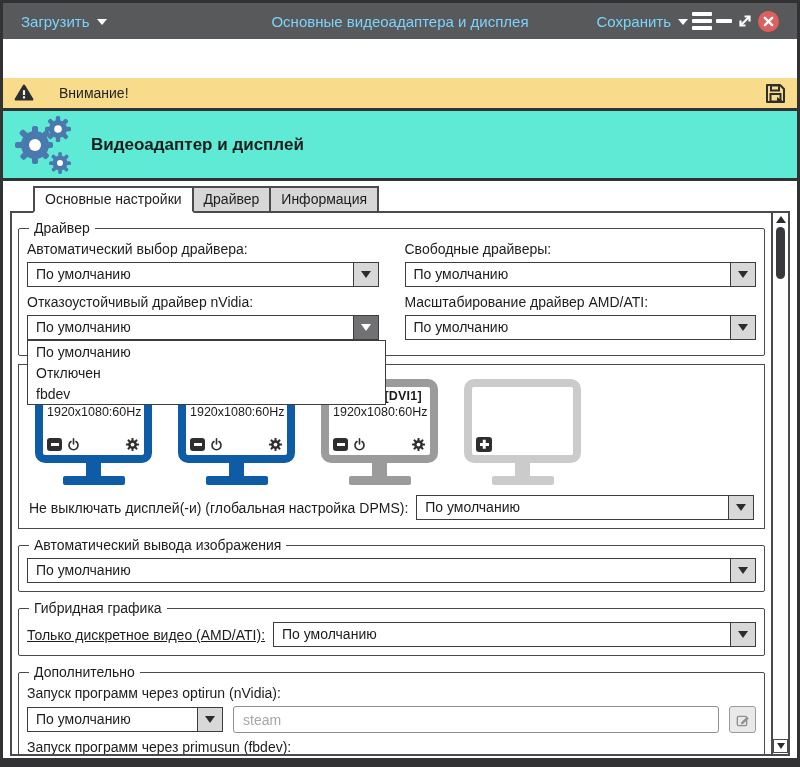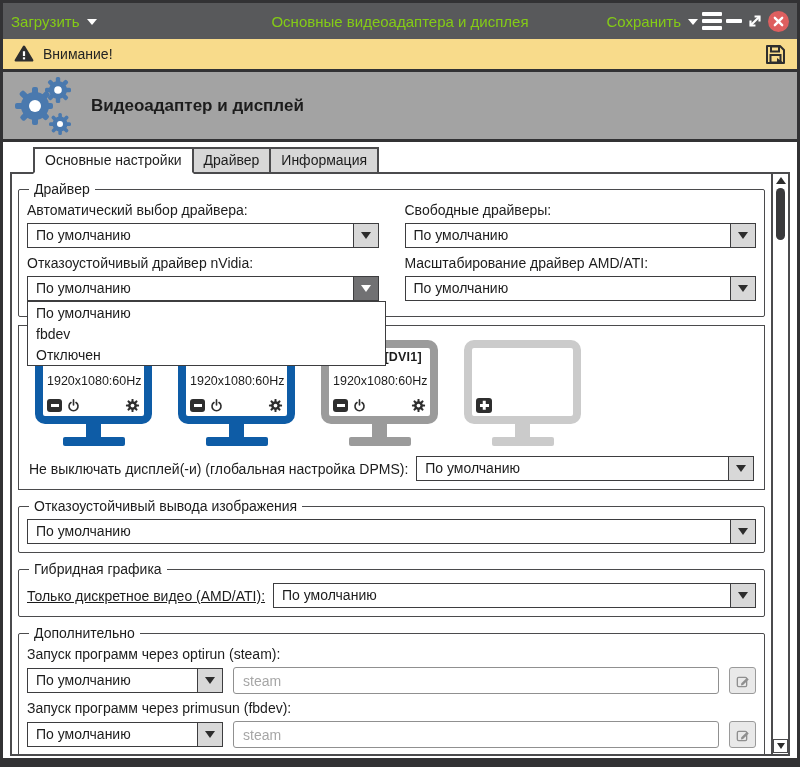--- a/index.html
+++ b/index.html
@@ -4,42 +4,42 @@
 <style>
   html,body{margin:0;padding:0;}
   body{width:800px;height:767px;overflow:hidden;background:#fff;
        font-family:"Liberation Sans",sans-serif;color:#1c1c1c;}
   .window{width:800px;height:767px;box-sizing:border-box;
           border:3px solid #323234;border-bottom-width:9px;
           display:flex;flex-direction:column;background:#fff;}
 
   
   .titlebar{height:36px;flex:none;background:#58595b;display:flex;align-items:center;
-            padding:0 8px;position:relative;color:#84cc16;}
+            padding:0 18px;position:relative;color:#7dd3fc;}
   .tb-menu{display:flex;align-items:center;gap:7px;font-size:15px;cursor:pointer;}
   .caret{width:0;height:0;border-left:5px solid transparent;border-right:5px solid transparent;
          border-top:6px solid #fff;margin-top:2px;}
   .tb-title{position:absolute;left:50%;transform:translateX(-50%);font-size:15px;white-space:nowrap;}
   .tb-right{margin-left:auto;display:flex;align-items:center;gap:4px;}
   .icon-btn{display:flex;align-items:center;justify-content:center;cursor:pointer;}
   .hamburger{display:flex;flex-direction:column;gap:3.5px;}
   .hamburger span{width:20px;height:3.5px;background:#fff;border-radius:1px;}
   .minbar{width:16px;height:3.5px;background:#fff;border-radius:1px;}
   .closebtn{width:21px;height:21px;border-radius:50%;background:#de5f5f;display:flex;
             align-items:center;justify-content:center;cursor:pointer;}
   .closebtn svg{display:block;}
 
   
   .warnbar{height:30px;flex:none;background:#f8db8b;border-bottom:3px solid #323234;
-           display:flex;align-items:center;gap:8px;padding:0 10px;}
+           display:flex;align-items:center;gap:24px;padding:0 10px;margin-top:39px;}
   .warn-text{font-size:14px;color:#242424;}
   .save-icon{margin-left:auto;display:flex;cursor:pointer;}
 
   
-  .appheader{height:67px;flex:none;background:#a3a3a3;border-bottom:3px solid #323234;
+  .appheader{height:67px;flex:none;background:#5eead4;border-bottom:3px solid #323234;
              display:flex;align-items:center;gap:12px;padding:0 10px;}
   .h-text{display:flex;flex-direction:column;gap:7px;}
   .h-title{font-size:17px;font-weight:bold;}
   .h-sub{font-size:14.5px;}
 
   
   .tabbar{display:flex;align-items:flex-end;padding:5px 0 0 30px;position:relative;z-index:2;
           margin-bottom:-2px;background:transparent;}
   .tab{font-size:14px;padding:3px 10px 4px;background:#d7d7d7;border:2px solid #4b4b4d;
        margin-right:-2px;cursor:pointer;position:relative;}
@@ -80,21 +80,21 @@
          border:1.5px solid #3d3d3f;z-index:30;box-sizing:border-box;}
   .popup-item{font-size:14px;padding:2.5px 8px;cursor:pointer;}
 
   
   .monbox{border:1.5px solid #4b4b4d;margin:0 0 8px 0;padding:14px 8px 8px;}
   .monrow{display:flex;gap:26px;padding-left:8px;margin-bottom:10px;}
   .monitor{display:flex;flex-direction:column;align-items:center;}
   .mscreen{width:117px;height:84px;box-sizing:border-box;border:8px solid var(--mc);
            border-radius:10px;background:#fff;display:flex;flex-direction:column;padding:2px 4px 3px;}
   .mname{font-size:12.5px;font-weight:bold;text-align:center;white-space:nowrap;letter-spacing:.2px;}
-  .mres{font-size:12.5px;text-align:left;margin-top:10px;white-space:nowrap;}
+  .mres{font-size:12.5px;text-align:left;margin-top:2px;white-space:nowrap;}
   .micons{margin-top:auto;display:flex;align-items:center;gap:4px;}
   .mbtn{width:15px;height:13px;background:#2e2e2e;border-radius:3px;display:flex;
         align-items:center;justify-content:center;cursor:pointer;flex:none;}
   .mbtn .bar{width:8px;height:2.5px;background:#fff;}
   .mbtn.plus{width:16px;height:15px;position:relative;}
   .mbtn.plus .bar{position:absolute;width:9px;height:2.5px;}
   .mbtn.plus .bar.v{transform:rotate(90deg);}
   .gear-right{margin-left:auto;display:flex;cursor:pointer;}
   .mneck{width:15px;height:13px;background:var(--mc);}
   .mbase{width:62px;height:9px;background:var(--mc);border-radius:2px;}
@@ -243,22 +243,22 @@
             <span class="fld-label">Отказоустойчивый драйвер nVidia:</span>
             <div class="combo-wrap">
               <div class="combo open">
                 <span class="combo-val">По умолчанию</span>
                 <span class="combo-arrow">
                     <i class="tri"></i>
                   </span>
               </div>
               <div class="popup">
                 <div class="popup-item">По умолчанию</div>
+                <div class="popup-item">Отключен</div>
                 <div class="popup-item">fbdev</div>
-                <div class="popup-item">Отключен</div>
               </div>
             </div>
           </div>
           <div>
             <span class="fld-label">Свободные драйверы:</span>
             <div class="combo-wrap">
               <div class="combo">
                 <span class="combo-val">По умолчанию</span>
                 <span class="combo-arrow">
                     <i class="tri"></i>
@@ -403,21 +403,21 @@
           <div class="combo">
             <span class="combo-val">По умолчанию</span>
             <span class="combo-arrow">
                 <i class="tri"></i>
               </span>
           </div>
         </div>
       </div>
 
       <fieldset>
-        <legend>Отказоустойчивый вывода изображения</legend>
+        <legend>Автоматический вывода изображения</legend>
         <div class="combo" style="margin-top:3px;">
           <span class="combo-val">По умолчанию</span>
           <span class="combo-arrow">
               <i class="tri"></i>
             </span>
         </div>
       </fieldset>
 
       <fieldset>
         <legend>Гибридная графика</legend>
@@ -428,21 +428,21 @@
             <span class="combo-arrow">
                 <i class="tri"></i>
               </span>
           </div>
         </div>
       </fieldset>
 
       <fieldset>
         <legend>Дополнительно</legend>
 
-        <span class="fld-label">Запуск программ через optirun (steam):</span>
+        <span class="fld-label">Запуск программ через optirun (nVidia):</span>
         <div class="xrow">
           <div class="combo small">
             <span class="combo-val">По умолчанию</span>
             <span class="combo-arrow">
                 <i class="tri"></i>
               </span>
           </div>
           <input class="xinput" type="text" placeholder="steam" style="">
           <span class="editbtn">
             <svg width="16" height="16" viewBox="0 0 24 24">

